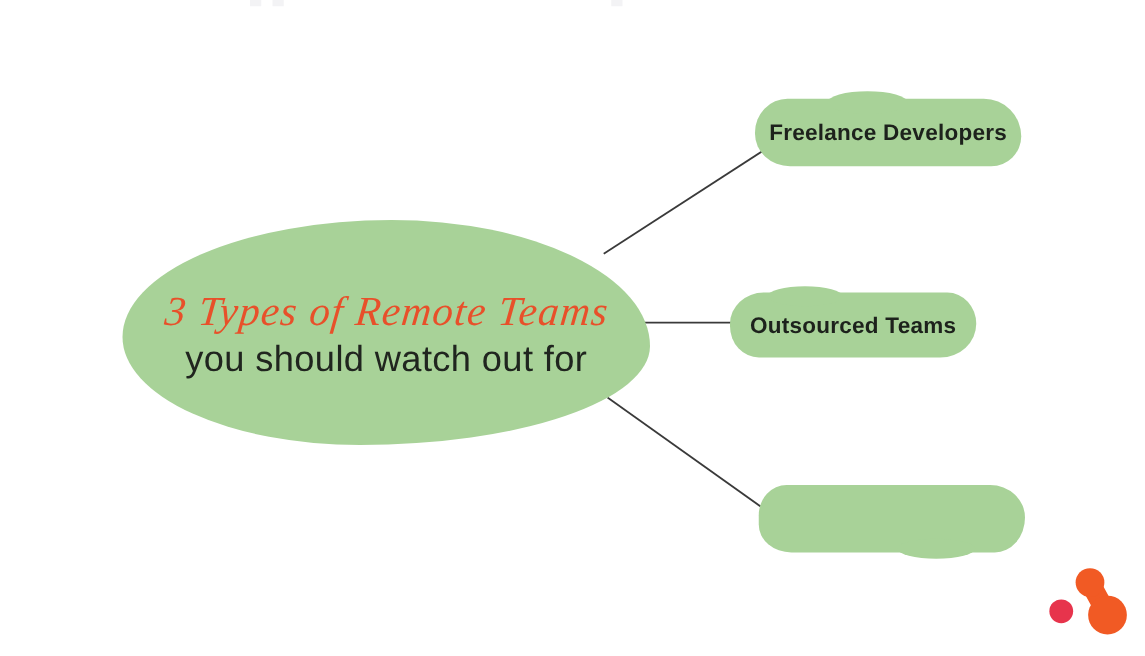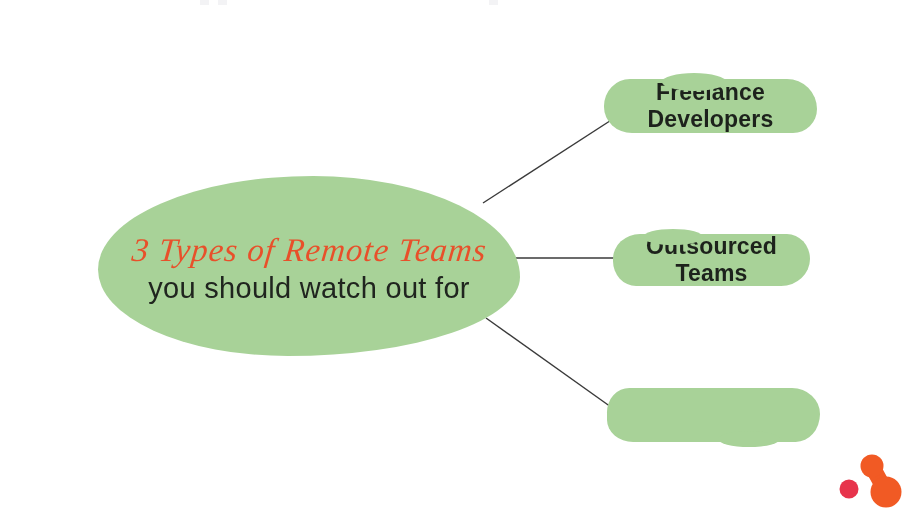--- a/index.html
+++ b/index.html
@@ -43,29 +43,29 @@
     line-height:1.1;
   }
 
   
   .blob{
     position:absolute;
     background:#a8d298;
     display:flex;align-items:center;justify-content:center;
     color:#1d221c;
     font-weight:700;
-    font-size:23px;
+    font-size:18px;
     letter-spacing:0.2px;
     text-align:center;
   }
   .blob .bump{position:absolute;background:#a8d298;border-radius:50%;}
   .blob-1{left:604px;top:79px;width:213px;height:54px;
     border-radius:26px 30px 24px 28px / 27px 30px 24px 26px;}
   .blob-1 .bump{width:64px;height:18px;left:58px;top:-6px;}
-  .blob-2{left:613px;top:234px;width:197px;height:52px;
+  .blob-2{left:584px;top:234px;width:197px;height:52px;
     border-radius:28px 24px 30px 24px / 26px 26px 28px 26px;}
   .blob-2 .bump{width:60px;height:16px;left:30px;top:-5px;}
   .blob-3{left:607px;top:388px;width:213px;height:54px;
     border-radius:24px 30px 26px 28px / 26px 28px 30px 24px;}
   .blob-3 .bump{width:62px;height:16px;right:40px;bottom:-5px;}
 
   
   .logo{position:absolute;left:830px;top:445px;width:80px;height:75px;}
 </style>
 </head>

